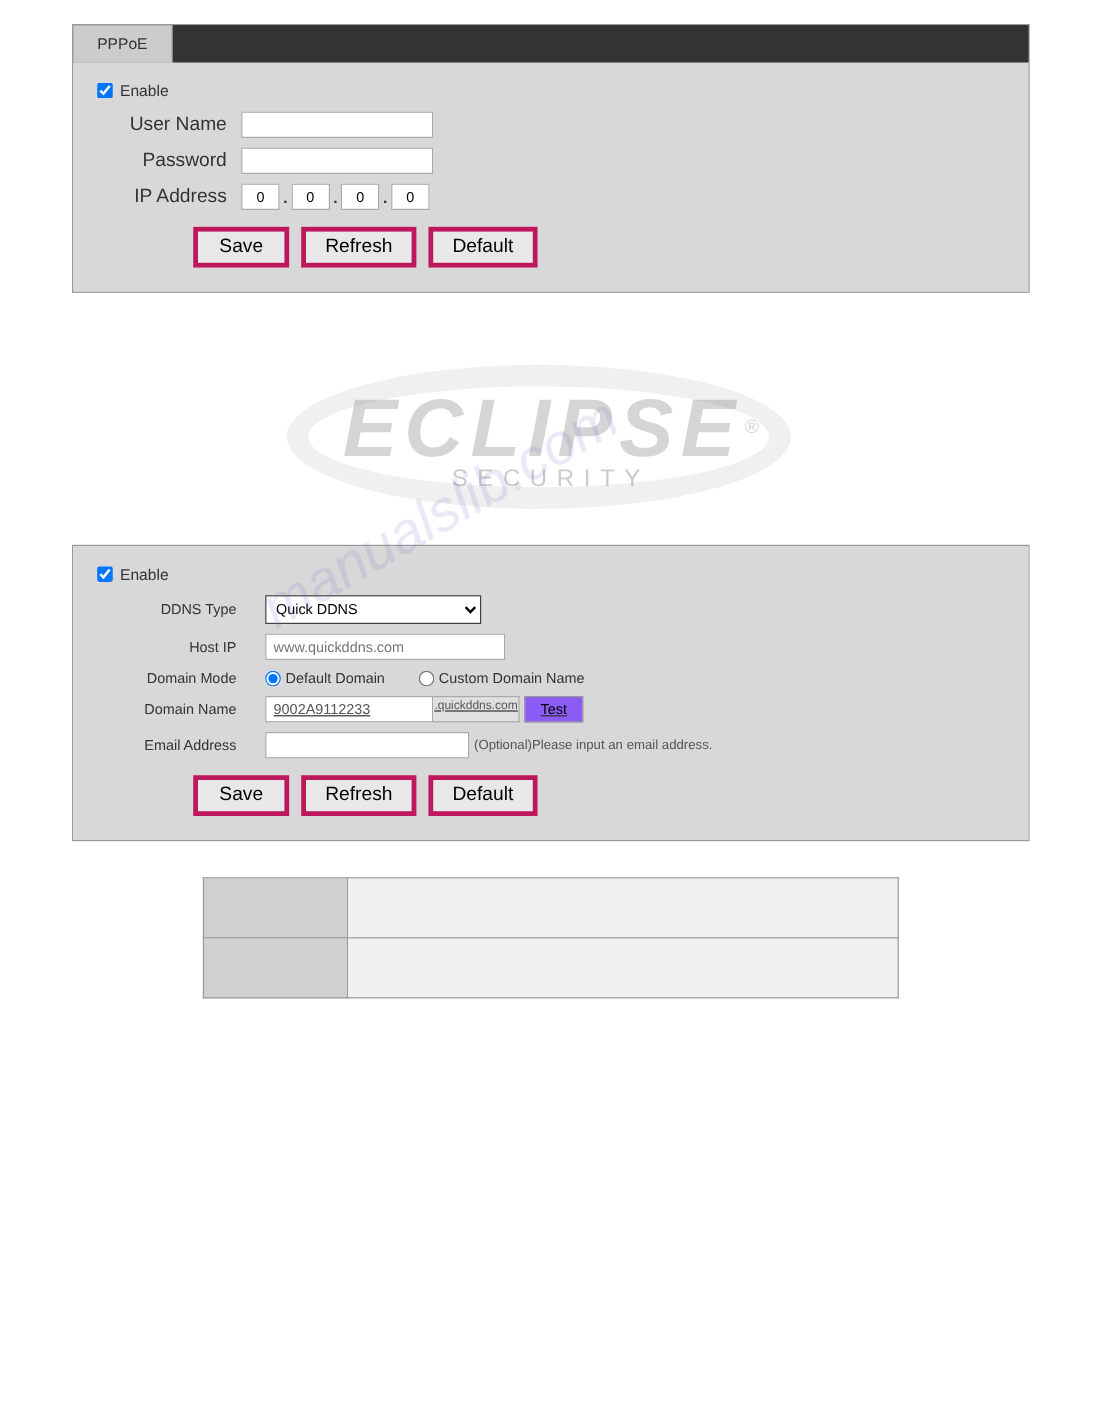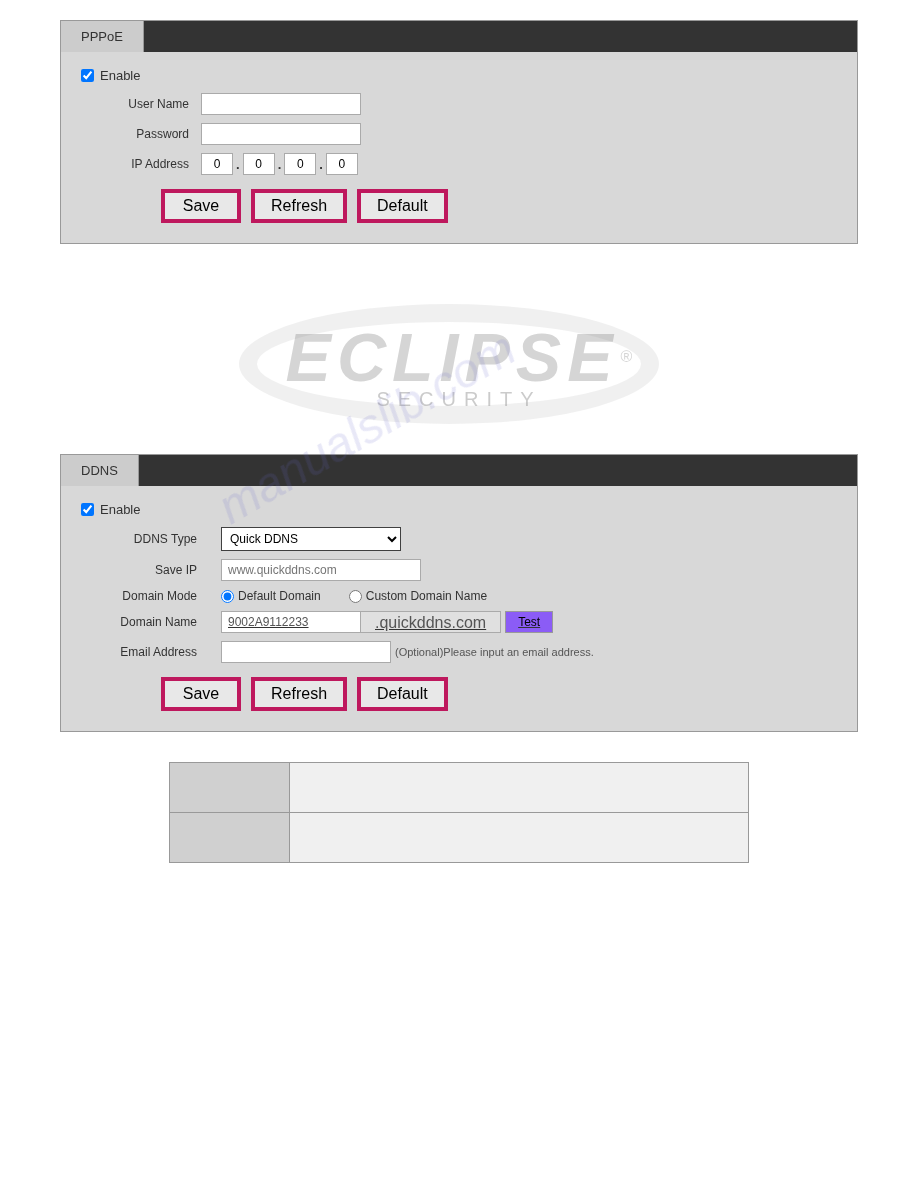--- a/index.html
+++ b/index.html
@@ -63,21 +63,21 @@
       display: flex;
       align-items: center;
       margin-bottom: 8px;
     }
 
     .form-label {
       width: 120px;
       text-align: right;
       padding-right: 12px;
       color: #333;
-      font-size: 12px;
+      font-size: 16px;
     }
 
     .form-input {
       background: #fff;
       border: 1px solid #aaa;
       padding: 2px 4px;
       font-size: 12px;
       height: 22px;
       width: 160px;
     }
@@ -222,22 +222,22 @@
       font-size: 12px;
       height: 22px;
       width: 140px;
       color: #555;
     }
 
     .domain-suffix {
       background: #e0e0e0;
       border: 1px solid #aaa;
       border-left: none;
-      padding: 2px 14px;
-      font-size: 16px;
+      padding: 2px 1px;
+      font-size: 10px;
       height: 22px;
       color: #555;
     }
 
     .test-btn {
       margin-left: 4px;
       background: #8b5cf6;
       border: 1px solid #999;
       padding: 2px 12px;
       font-size: 12px;
@@ -350,37 +350,33 @@
       <div class="logo-oval"></div>
       <div style="display:flex; align-items:center; opacity:0.35;">
         <span style="font-size:68px; font-weight:700; color:#888; letter-spacing:6px; font-style:italic;">ECLIPSE</span>
         <span style="font-size:16px; color:#888; vertical-align:super; margin-left:2px;">®</span>
       </div>
       <div style="font-size:20px; letter-spacing:8px; color:#999; opacity:0.5; margin-top:-8px;">SECURITY</div>
     </div>
   </div>
 
   <div class="ddns-section">
-    <div class="section-header">
-      <div class="section-tab">DDNS</div>
-      <div class="section-header-bar"></div>
-    </div>
     <div class="section-body">
       <div class="enable-row">
         <input type="checkbox" checked="" style="">
         <label>Enable</label>
       </div>
       <div class="form-row">
         <span class="ddns-form-label">DDNS Type</span>
         <select class="ddns-type-select">
           <option>Quick DDNS</option>
         </select>
       </div>
       <div class="form-row">
-        <span class="ddns-form-label">Save IP</span>
+        <span class="ddns-form-label">Host IP</span>
         <input type="text" class="host-ip-input" placeholder="www.quickddns.com" style="">
       </div>
       <div class="form-row">
         <span class="ddns-form-label">Domain Mode</span>
         <div class="radio-group">
           <label class="radio-label">
             <input type="radio" name="domain_mode" checked="" style="">
             <span>Default Domain</span>
           </label>
           <label class="radio-label">

